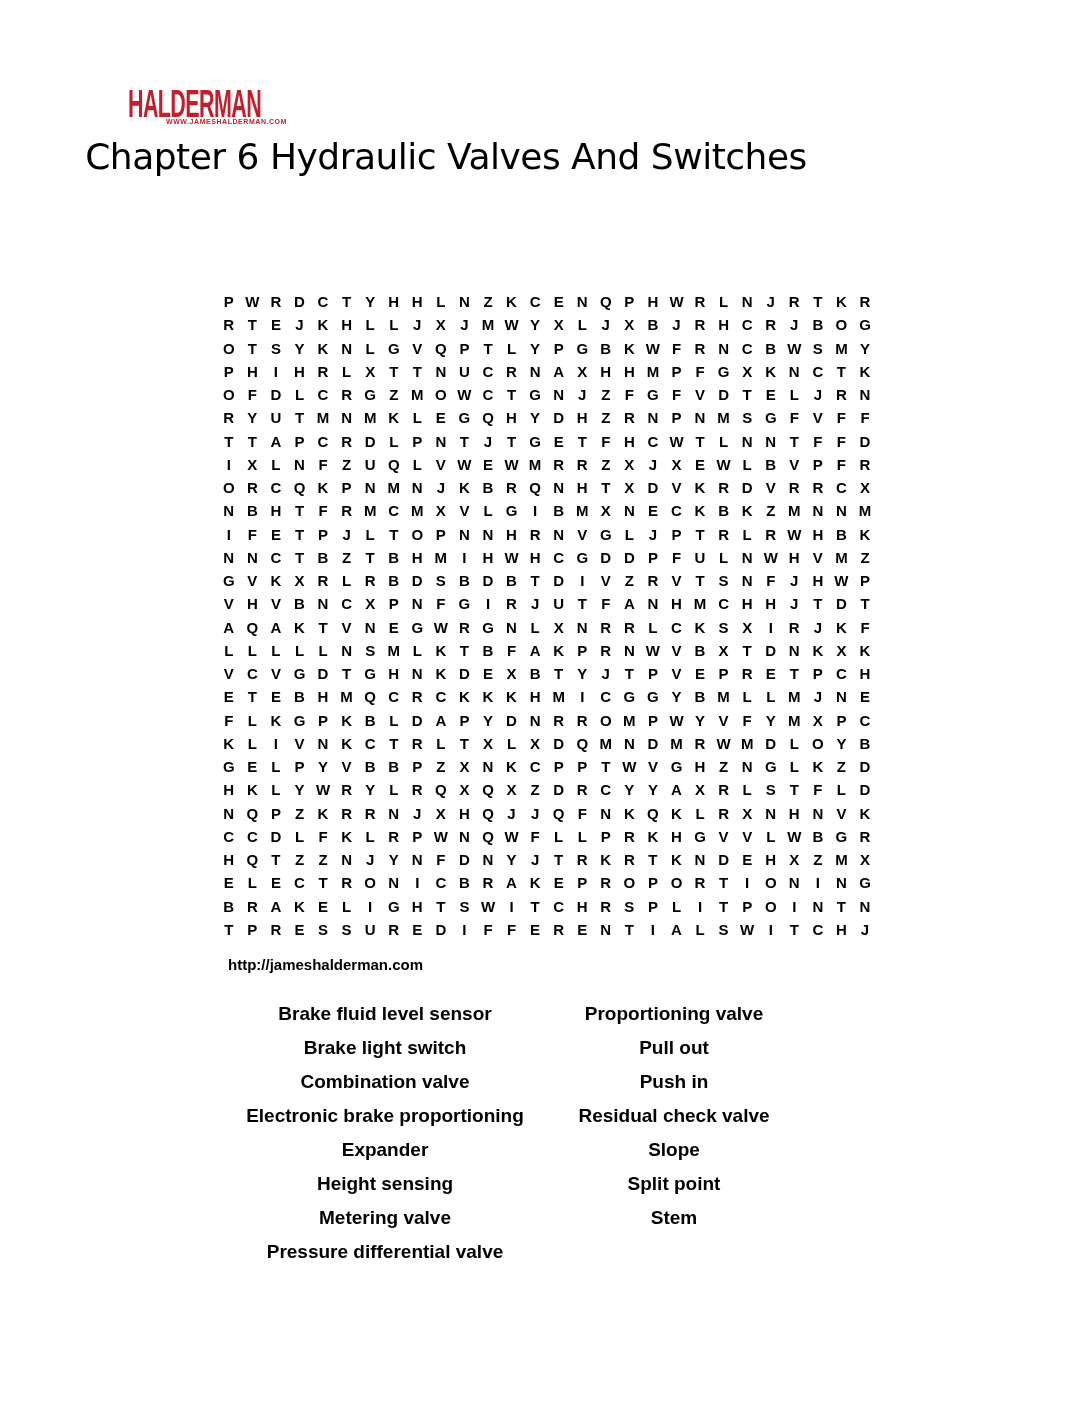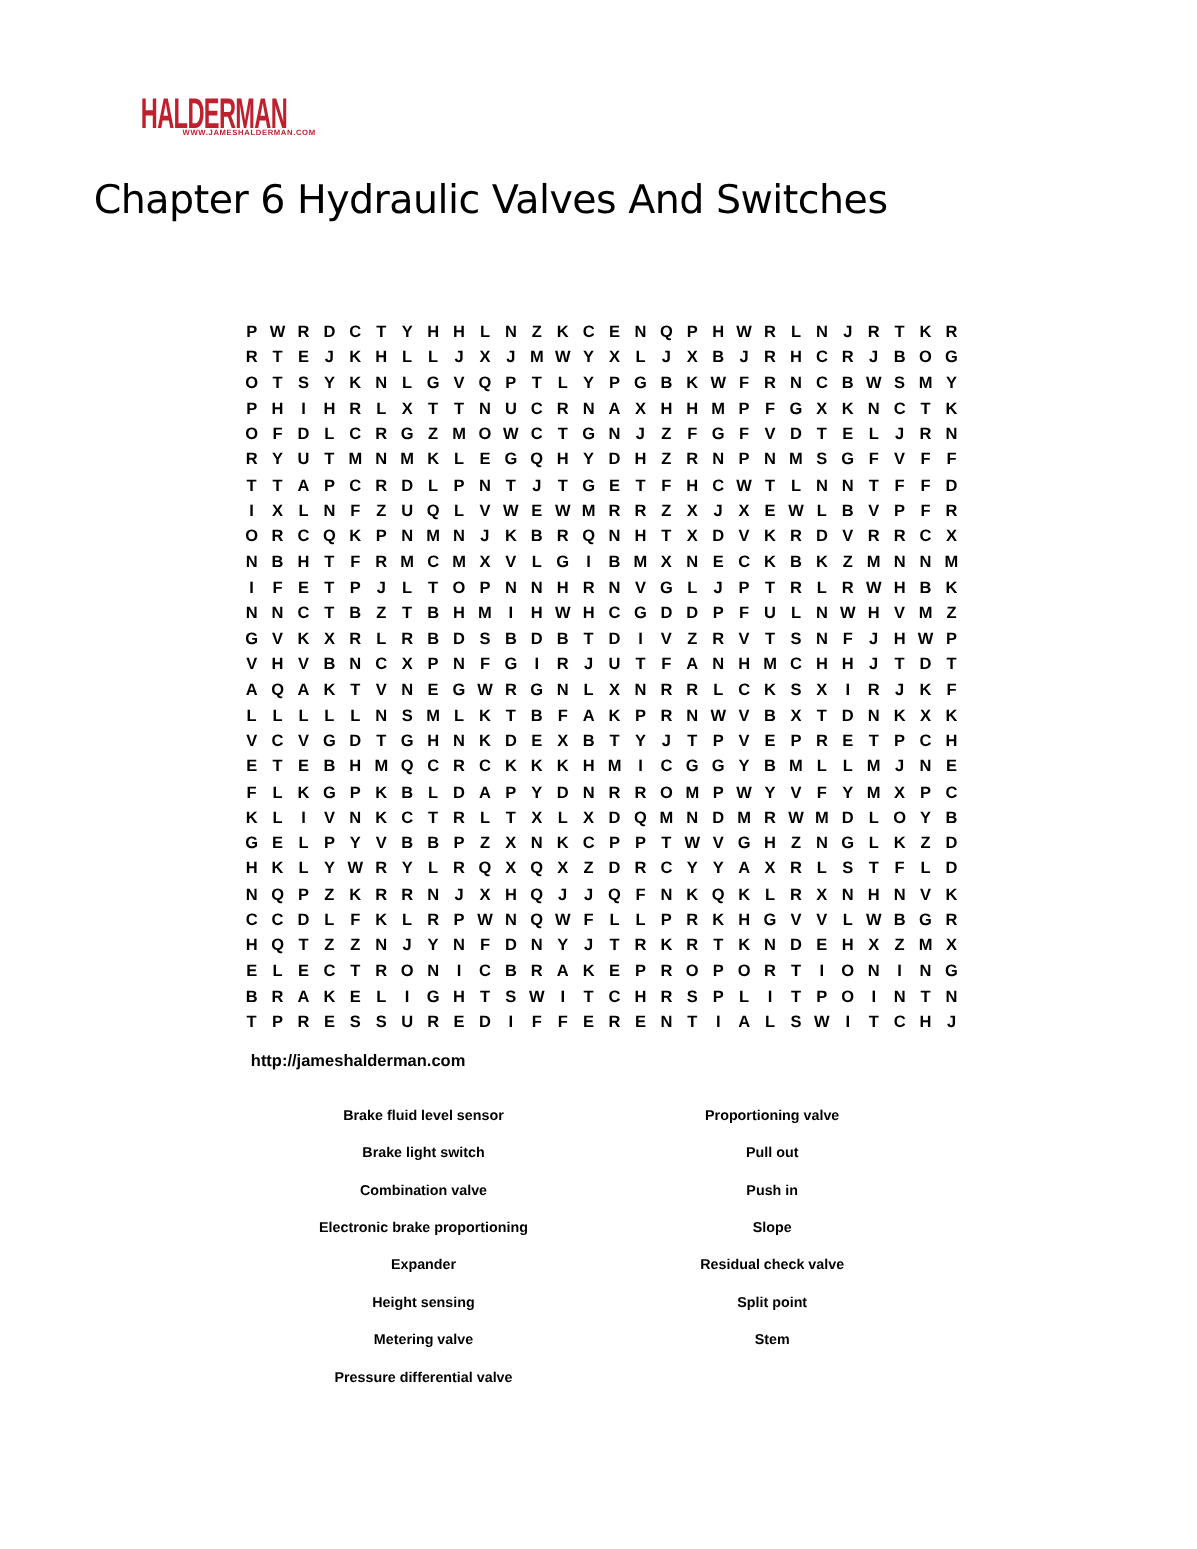--- a/index.html
+++ b/index.html
@@ -22,21 +22,21 @@
     white-space: nowrap;
   }
   .brand-sub {
     position: absolute; left: 38px; top: 34px;
     font-weight: bold; font-size: 7px; letter-spacing: 0.55px;
     white-space: nowrap;
   }
 
   
   .title {
-    position: absolute; left: 0; top: 162px; width: 892px;
+    position: absolute; left: 0; top: 136px; width: 892px;
     text-align: center;
     font-family: "DejaVu Sans", sans-serif;
     font-size: 36px; font-weight: 400; letter-spacing: -0.5px;
     white-space: nowrap;
   }
 
   
   .grid {
     position: absolute; left: 217px; top: 290px;
     display: grid;
@@ -53,24 +53,24 @@
   .puzzle-url {
     position: absolute; left: 228px; top: 956px;
     font-weight: bold; font-size: 15px;
     color: #000; text-decoration: none;
     white-space: nowrap;
   }
 
   
   .wordcol { position: absolute; top: 997px; width: 410px; text-align: center; }
   .wordcol.left  { left: 180px; }
-  .wordcol.right { left: 497px; }
+  .wordcol.right { left: 469px; }
   .worditem {
     height: 34px; line-height: 34px;
-    font-weight: bold; font-size: 13px;
+    font-weight: bold; font-size: 19px;
     white-space: nowrap;
   }
 </style>
 </head>
 <body>
 
 <div class="logo">
   <div class="brand" style="color: rgb(192, 32, 46);">HALDERMAN</div>
   <div class="brand-sub" style="color: rgb(192, 32, 46);">WWW.JAMESHALDERMAN.COM</div>
 </div>
@@ -873,17 +873,17 @@
     <div class="worditem">Electronic brake proportioning</div>
     <div class="worditem">Expander</div>
     <div class="worditem">Height sensing</div>
     <div class="worditem">Metering valve</div>
     <div class="worditem">Pressure differential valve</div>
   </div>
 <div class="wordcol right">
     <div class="worditem">Proportioning valve</div>
     <div class="worditem">Pull out</div>
     <div class="worditem">Push in</div>
+    <div class="worditem">Residual check valve</div>
     <div class="worditem">Slope</div>
-    <div class="worditem">Residual check valve</div>
     <div class="worditem">Split point</div>
     <div class="worditem">Stem</div>
   </div>
 
 </body></html>

